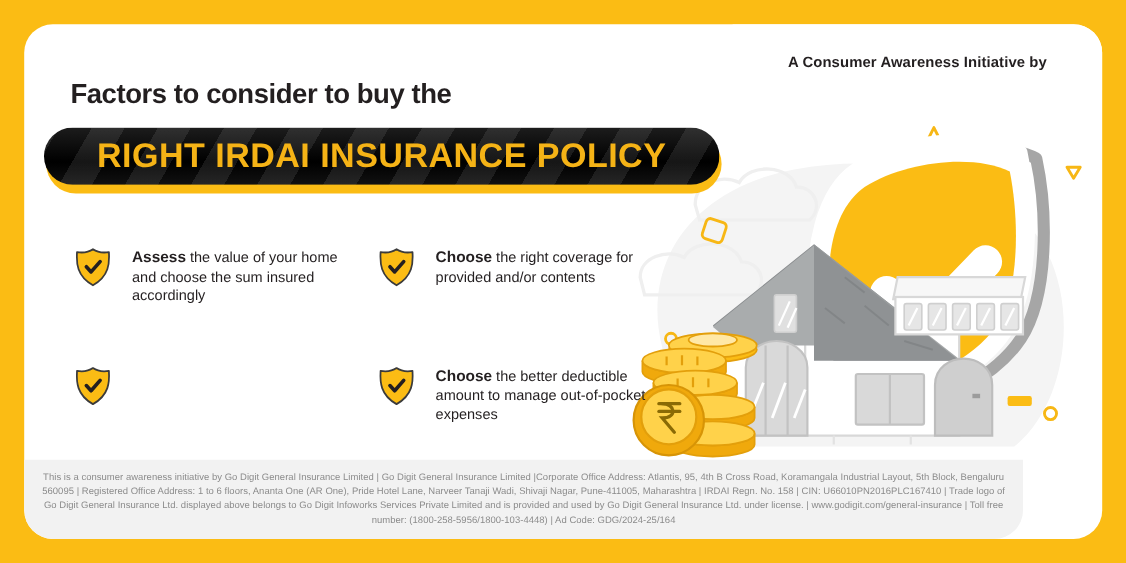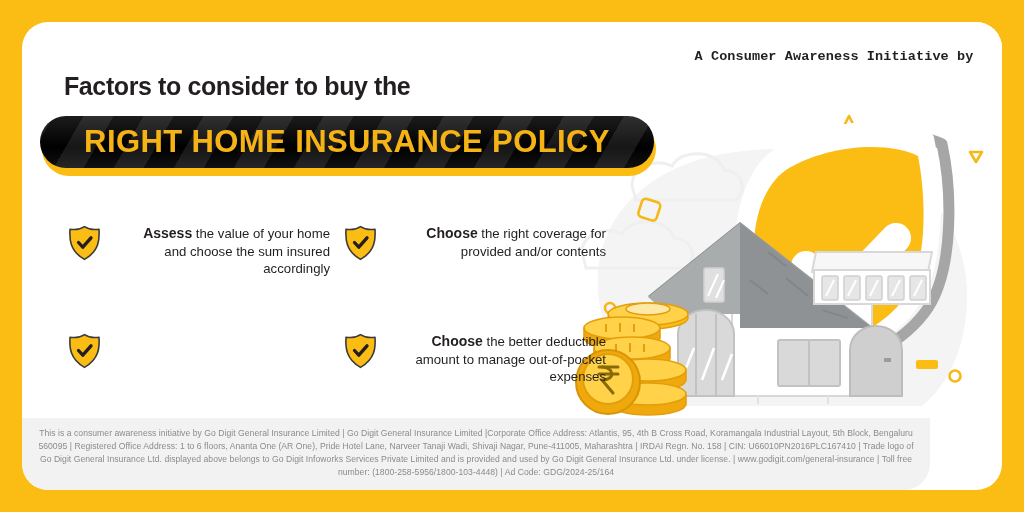--- a/index.html
+++ b/index.html
@@ -26,21 +26,20 @@
     right:0; top:0;
     width:336px; height:60px;
     background:#ffffff;
     border-bottom-left-radius:30px;
     z-index:6;
     display:flex;
     flex-direction:column;
     align-items:center;
     justify-content:center;
     padding-top:12px;
-    font-family:Liberation Mono, monospace;
   }
   .logo-tag {
     font-size:13.5px;
     font-weight:bold;
     color:#231f20;
     letter-spacing:.1px;
     line-height:1;
     margin-bottom:3px;
   }
   .logo-lockup {
@@ -134,21 +133,21 @@
   .bullets {
     position:absolute;
     left:46px; top:198px;
     width:540px;
     z-index:5;
     display:grid;
     grid-template-columns:262px 262px;
     grid-template-rows:108px auto;
     column-gap:14px;
   }
-  .bullet { display:flex; gap:29px;text-align:right; }
+  .bullet { display:flex; gap:19px; }
   .shield-ico { flex:0 0 auto; width:33px; height:36px; margin-top:5px; }
   .bullet-text {
     font-size:13.2px;
     line-height:1.33;
     color:#231f20;
     padding-top:4px;
   }
   .bullet-text b { font-weight:bold; font-size:14px; }
 
   
@@ -322,21 +321,21 @@
 
   <div class="logo-panel">
     <div class="logo-tag">A Consumer Awareness Initiative by</div>
   </div>
 
   <div class="heading">Factors to consider to buy the</div>
 
   <div class="banner-wrap">
     <div class="banner-shadow"></div>
     <div class="banner">
-      <span class="banner-text">RIGHT HOME INSURANCE POLICY</span>
+      <span class="banner-text">RIGHT IRDAI INSURANCE POLICY</span>
     </div>
   </div>
 
   <div class="bullets">
 
     <div class="bullet">
       <span class="shield-ico">
         <svg viewBox="0 0 33 36" width="33" height="36" xmlns="http://www.w3.org/2000/svg">
           <path d="M16.5 1.6 C22 5.4 28.4 4.6 31 4.2 C31.6 14 31.4 26 16.5 34.4 C1.6 26 1.4 14 2 4.2 C4.6 4.6 11 5.4 16.5 1.6 Z" fill="#FBBC14" stroke="#3b3b3b" stroke-width="1.6" stroke-linejoin="round"></path>
           <path d="M10.5 17.5 L14.8 22.2 L23 12.8" fill="none" stroke="#231f20" stroke-width="3.3" stroke-linecap="round" stroke-linejoin="round"></path>

